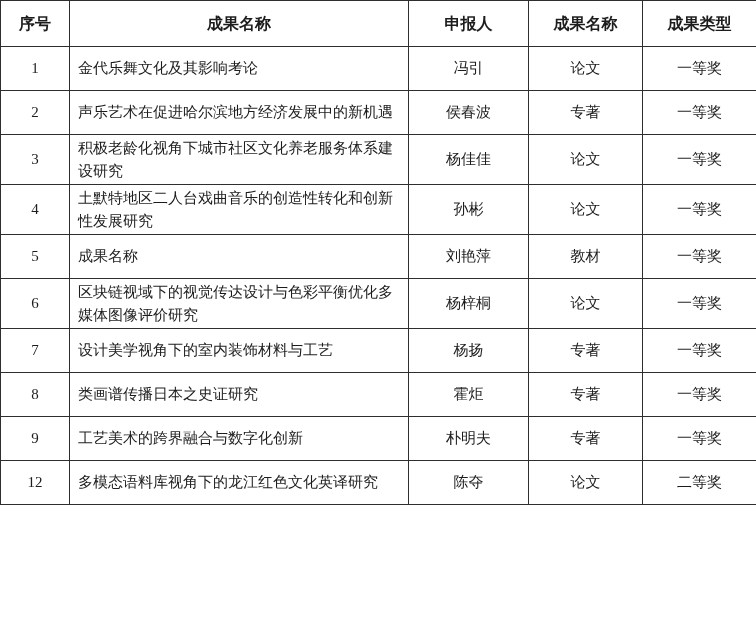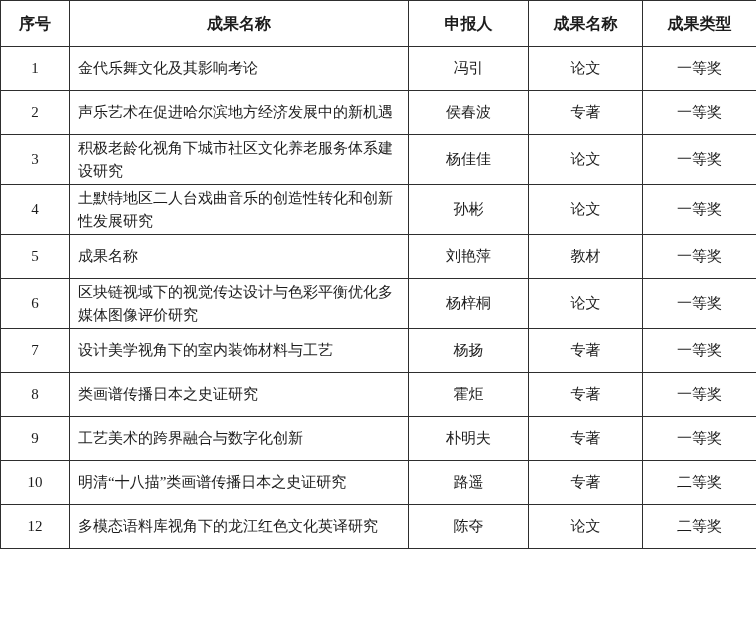--- a/index.html
+++ b/index.html
@@ -130,27 +130,20 @@
     <td class="cell-award">一等奖</td>
   </tr>
       <tr>
     <td class="cell-index">9</td>
     <td class="cell-name">工艺美术的跨界融合与数字化创新</td>
     <td class="cell-applicant">朴明夫</td>
     <td class="cell-type">专著</td>
     <td class="cell-award">一等奖</td>
   </tr>
       <tr>
-    <td class="cell-index">10</td>
-    <td class="cell-name">明清“十八描”类画谱传播日本之史证研究</td>
-    <td class="cell-applicant">路遥</td>
-    <td class="cell-type">专著</td>
-    <td class="cell-award">二等奖</td>
-  </tr>
-      <tr>
     <td class="cell-index">12</td>
     <td class="cell-name">多模态语料库视角下的龙江红色文化英译研究</td>
     <td class="cell-applicant">陈夺</td>
     <td class="cell-type">论文</td>
     <td class="cell-award">二等奖</td>
   </tr>
     </tbody>
 </table>
 
 </body></html>

